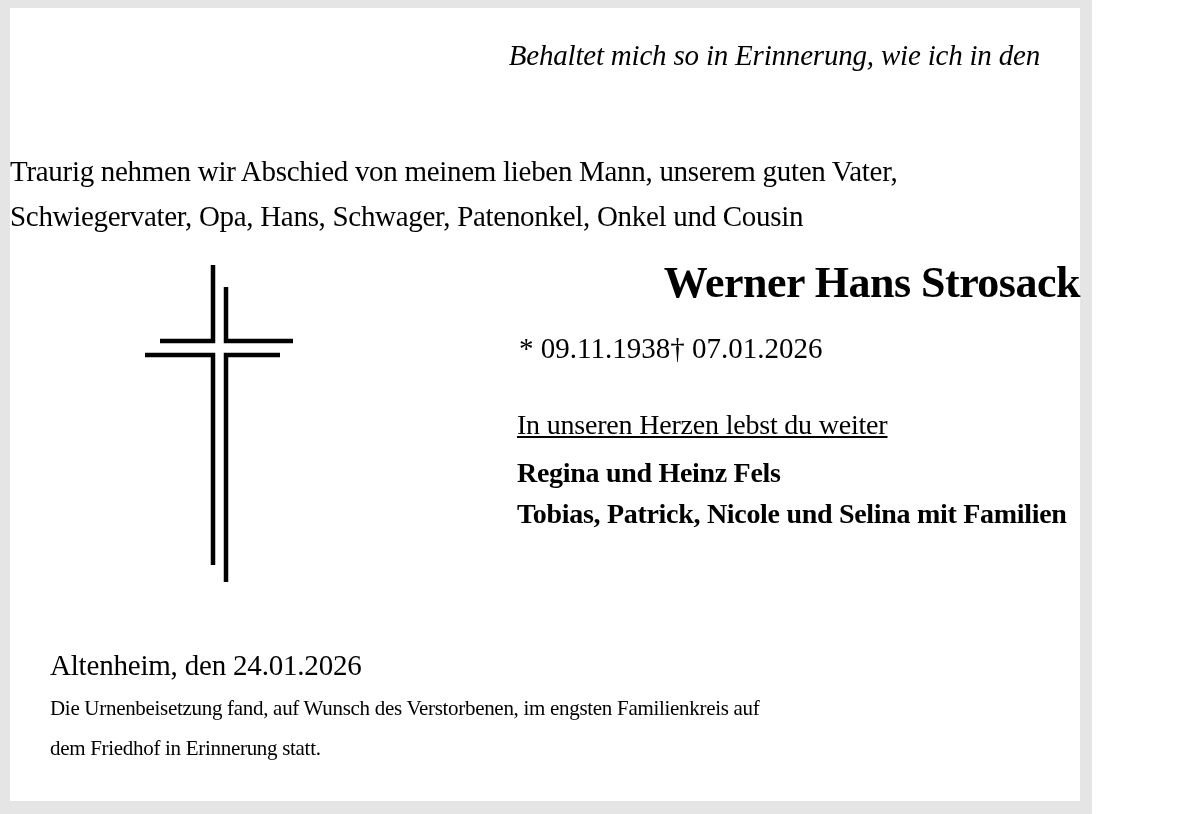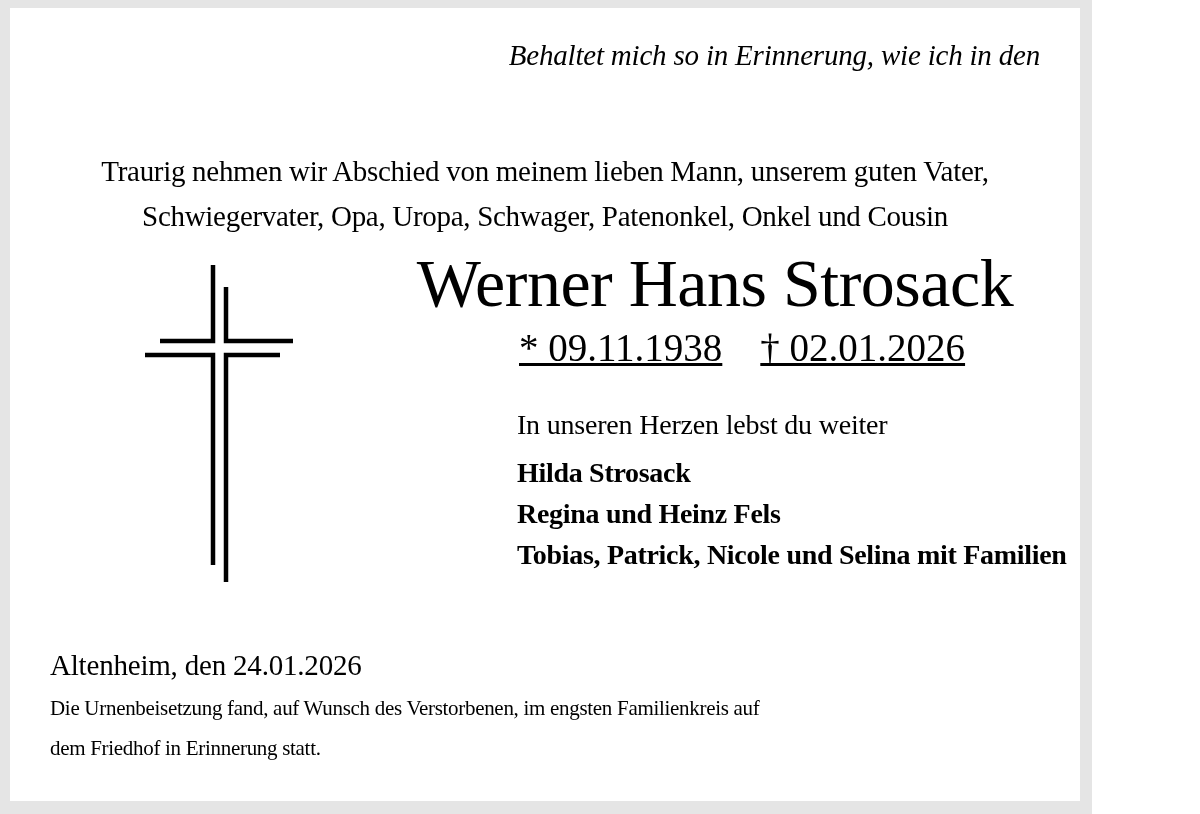--- a/index.html
+++ b/index.html
@@ -23,54 +23,53 @@
     top: 36px; right: 52px;
     text-align: right;
     font-style: italic;
     font-size: 29px;
     line-height: 38px;
     letter-spacing: -0.2px;
     white-space: nowrap;
   }
   .intro {
     top: 149px; left: 10px; right: 12px;
-    text-align: center;
+    text-align: left;
     font-size: 29px;
     line-height: 45px;
     letter-spacing: -0.3px;
     white-space: nowrap;
   }
   .cross-wrap {
     left: 140px; top: 260px;
     width: 160px; height: 330px;
   }
   .deceased-name {
     top: 252px; left: 350px; width: 730px;
-    text-align: center;
-    font-weight: normal;
-    font-size: 68px;
+    text-align: right;
+    font-weight: bold;
+    font-size: 44px;
     line-height: 62px;
     letter-spacing: -0.5px;
     white-space: nowrap;
   }
   .dates {
     top: 330px; left: 519px;
     display: flex;
-    gap: 38px;
-    font-size: 39px;
+    font-size: 29px;
     line-height: 36px;
     white-space: nowrap;
-    text-decoration: underline;
   }
   .tribute {
     top: 407px; left: 517px;
     font-size: 28px;
     line-height: 35px;
     letter-spacing: -0.2px;
     white-space: nowrap;
+    text-decoration: underline;
   }
   .mourners {
     top: 452px; left: 517px;
     font-weight: bold;
     font-size: 28px;
     line-height: 41px;
     letter-spacing: -0.3px;
     white-space: nowrap;
   }
   .place-date {
@@ -100,43 +99,42 @@
 
 <div class="page">
   <div class="sheet"></div>
 
   <div class="abs motto">
     <div>Behaltet mich so in Erinnerung, wie ich in den</div>
   </div>
 
   <div class="abs intro">
     <div>Traurig nehmen wir Abschied von meinem lieben Mann, unserem guten Vater,</div>
-    <div>Schwiegervater, Opa, Uropa, Schwager, Patenonkel, Onkel und Cousin</div>
+    <div>Schwiegervater, Opa, Hans, Schwager, Patenonkel, Onkel und Cousin</div>
   </div>
 
   <div class="abs cross-wrap">
     <svg class="cross-svg" width="160" height="330" viewBox="0 0 160 330" xmlns="http://www.w3.org/2000/svg">
       <polyline points="73,5 73,81 20,81"></polyline>
       <polyline points="86,27 86,81 153,81"></polyline>
       <polyline points="5,95 73,95 73,305"></polyline>
       <polyline points="140,95 86,95 86,322"></polyline>
     </svg>
   </div>
 
   <div class="abs deceased-name">Werner Hans Strosack</div>
 
   <div class="abs dates">
     <span>* 09.11.1938</span>
-    <span>† 02.01.2026</span>
+    <span>† 07.01.2026</span>
   </div>
 
   <div class="abs tribute">In unseren Herzen lebst du weiter</div>
 
   <div class="abs mourners">
-    <div>Hilda Strosack</div>
     <div>Regina und Heinz Fels</div>
     <div>Tobias, Patrick, Nicole und Selina mit Familien</div>
   </div>
 
   <div class="abs place-date">Altenheim, den 24.01.2026</div>
 
   <div class="abs closing">
     <div>Die Urnenbeisetzung fand, auf Wunsch des Verstorbenen, im engsten Familienkreis auf</div>
     <div>dem Friedhof in Erinnerung statt.</div>
   </div>

